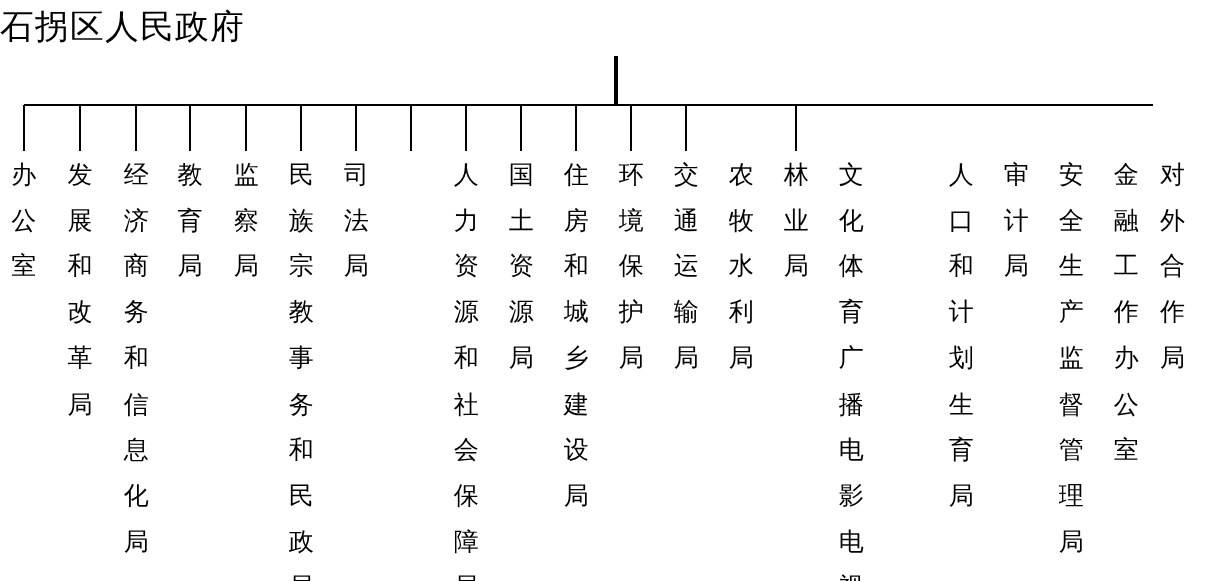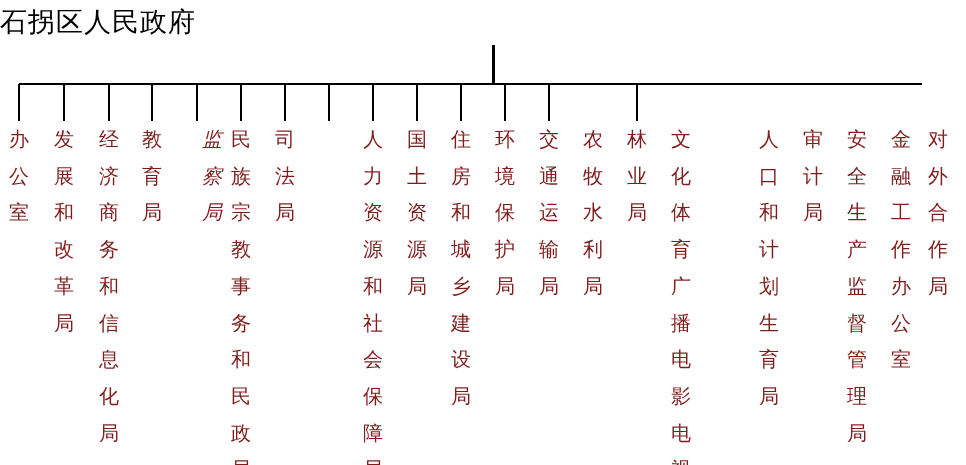--- a/index.html
+++ b/index.html
@@ -53,21 +53,21 @@
     position: absolute;
     top: 121px;
     width: 30px;
     text-align: center;
   }
   .dept-label {
     display: block;
     font-size: 20px;
     line-height: 36.7px;
     font-family: "DejaVu Serif", serif;
-    color: #7f1d1d;
+    color: #000000;
     white-space: normal;
     word-break: break-all;
     letter-spacing: 0;
   }
 </style>
 </head>
 <body>
 
 <div id="chart-root">
 
@@ -100,21 +100,21 @@
       </div>
       <div class="dept-col" style="left: 49px;">
         <span class="dept-label">发展和改革局</span>
       </div>
       <div class="dept-col" style="left: 137px;">
         <span class="dept-label">教育局</span>
       </div>
       <div class="dept-col" style="left: 94px;">
         <span class="dept-label">经济商务和信息化局</span>
       </div>
-      <div class="dept-col" style="left: 197px; font-style: italic;">
+      <div class="dept-col" style="left: 182px;">
         <span class="dept-label">监察局</span>
       </div>
       <div class="dept-col" style="left: 226px;">
         <span class="dept-label">民族宗教事务和民政局</span>
       </div>
       <div class="dept-col" style="left: 270px;">
         <span class="dept-label">司法局</span>
       </div>
       <div class="dept-col" style="left: 358px;">
         <span class="dept-label">人力资源和社会保障局</span>

